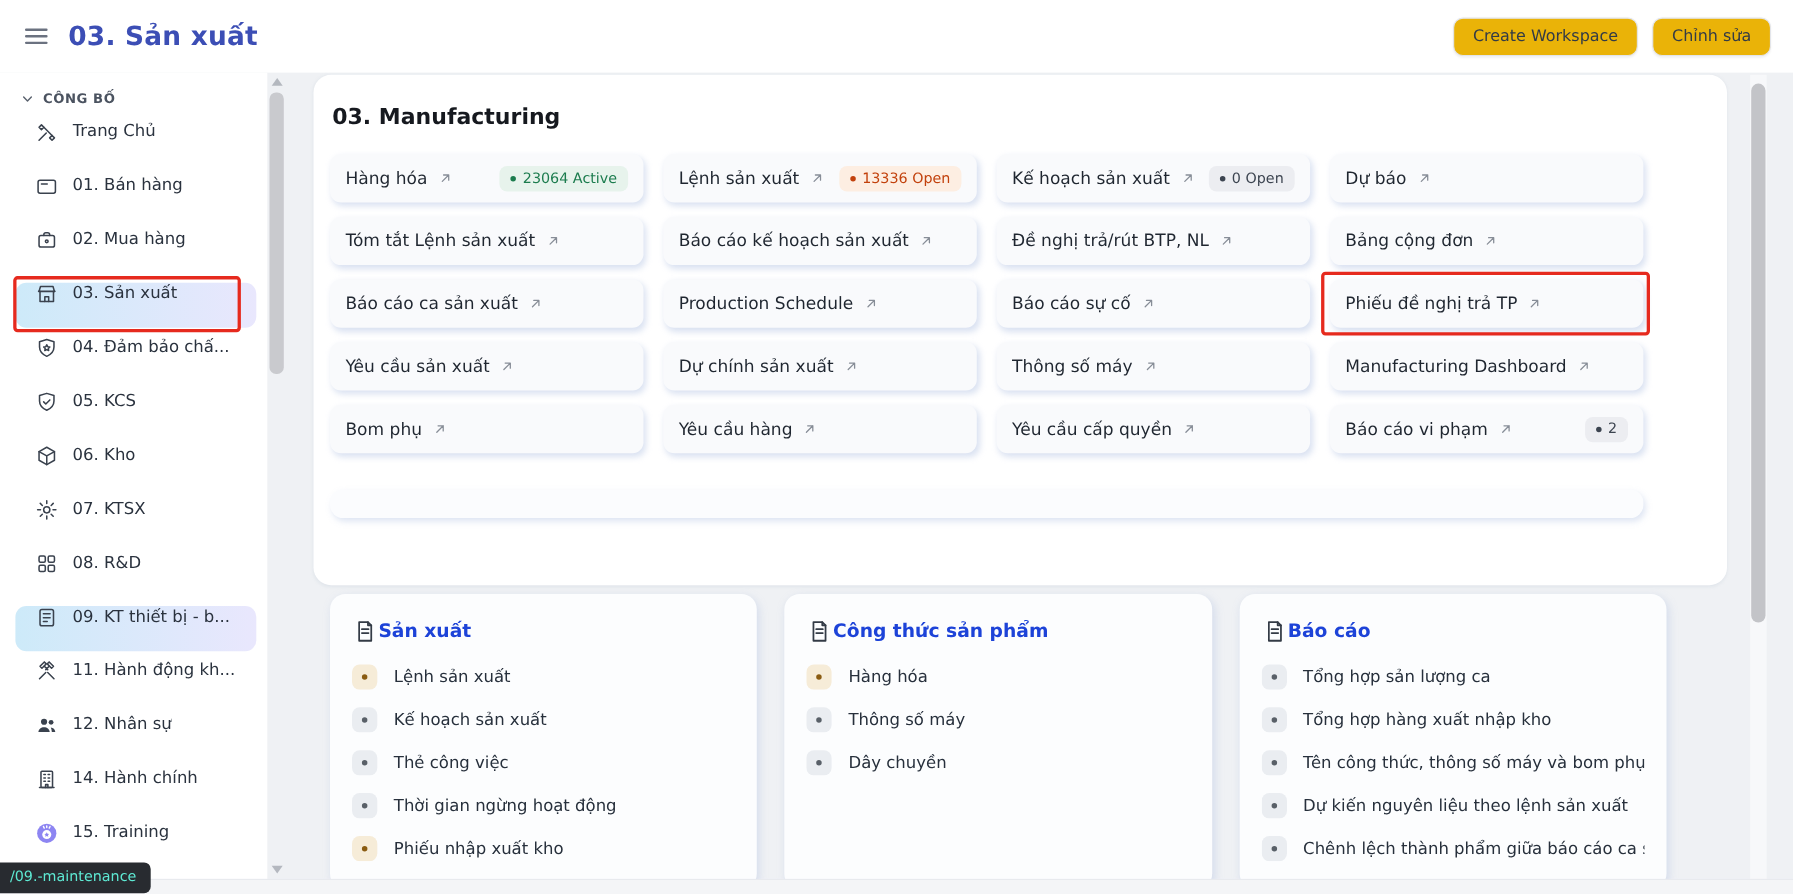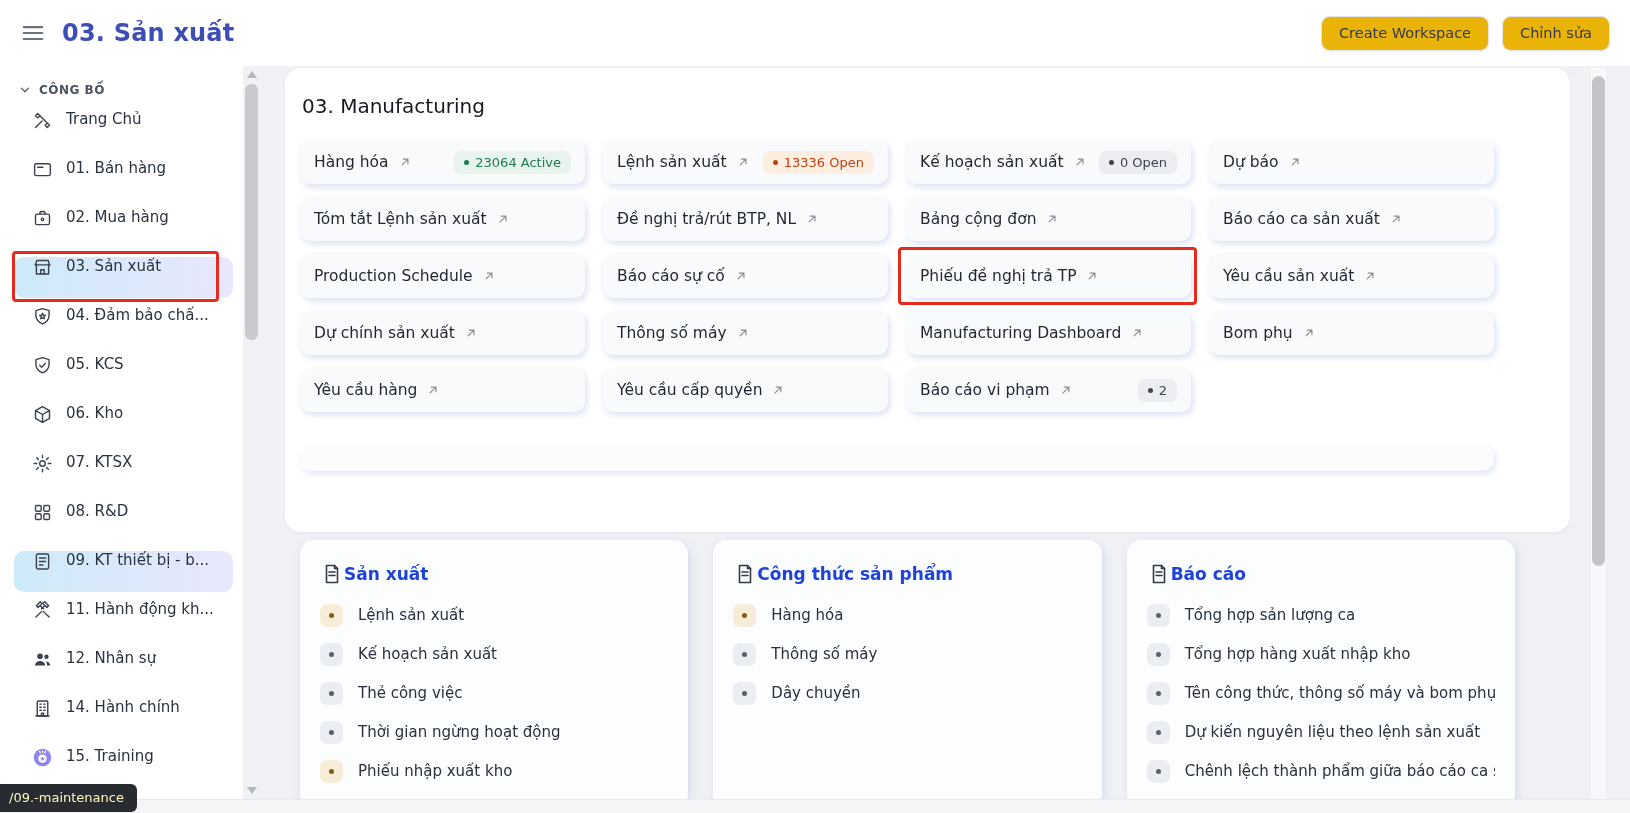--- a/index.html
+++ b/index.html
@@ -39,21 +39,21 @@
   .side-scroll{position:absolute;left:244px;top:68px;bottom:16px;width:16px;z-index:3}
   .tri-up{position:absolute;top:3px;left:3px;width:0;height:0;cursor:pointer;
     border-left:5px solid transparent;border-right:5px solid transparent;border-bottom:7px solid #b4b8bf}
   .tri-down{position:absolute;bottom:3px;left:3px;width:0;height:0;cursor:pointer;
     border-left:5px solid transparent;border-right:5px solid transparent;border-top:7px solid #b4b8bf}
   .side-thumb{position:absolute;top:16px;left:1px;width:13px;height:256px;background:#c9cace;border-radius:6px;cursor:pointer}
 
   
   .main-panel{position:absolute;left:285px;top:68px;width:1285px;height:464px;background:#fff;
     border-radius:16px;padding:26px 0 0 15px;box-shadow:0 1px 3px rgba(150,165,190,.15)}
-  .main-title{font-size:20px;font-weight:400;color:#16191f;margin:0 0 22px 2px}
+  .main-title{font-size:20px;font-weight:700;color:#16191f;margin:0 0 22px 2px}
   .links-grid{display:grid;grid-template-columns:repeat(4,285px);grid-auto-rows:44px;
     column-gap:18px;row-gap:13px}
   .link-card{position:relative;display:flex;align-items:center;height:44px;padding:0 14px;
     background:#f9fafc;border-radius:10px;cursor:pointer;font-size:15.5px;color:#1f2630;
     box-shadow:2px 3px 6px rgba(160,180,220,.40)}
   .link-label{margin-right:9px;white-space:nowrap;overflow:hidden;text-overflow:ellipsis}
   .link-card .arrow{width:14px;height:14px;color:#878d97;flex:none}
   .link-card.annotated::after{content:"";position:absolute;inset:-7px -6px -7px -8px;
     border:3px solid #e62a1e;border-radius:4px;pointer-events:none}
   .badge{margin-left:auto;display:flex;align-items:center;gap:6px;padding:4px 10px;
@@ -80,21 +80,21 @@
     justify-content:center;flex:none}
   .card-item[data-tone="amber"] .bullet{background:#f6ecd8;color:#8a5c12}
   .card-item[data-tone="gray"] .bullet{background:#eaedf1;color:#596068}
   .bdot{width:5px;height:5px;border-radius:50%;background:currentColor}
 
   
   .right-scroll{position:absolute;left:1591px;top:68px;bottom:14px;width:15px;background:#f7f8fa;z-index:4}
   .right-thumb{position:absolute;left:1px;top:8px;width:13px;height:490px;background:#c3c4c8;border-radius:7px;cursor:pointer}
   .bottom-band{position:absolute;left:0;right:0;bottom:0;height:14px;background:#f4f5f7;
     border-top:1px solid #e8eaee;z-index:5}
-  .url-tooltip{position:absolute;left:0;bottom:1px;background:#282b30;color:#fef9c3;
+  .url-tooltip{position:absolute;left:0;bottom:1px;background:#282b30;color:#5eead4;
     font-size:13px;padding:6px 13px 7px 9px;border-radius:0 6px 6px 0;z-index:20;white-space:nowrap}
 </style>
 </head>
 <body>
 
 <svg width="0" height="0" style="position:absolute" aria-hidden="true">
   <defs>
     <symbol id="i-menu" viewBox="0 0 24 24">
         <g stroke="currentColor" fill="none" stroke-width="2" stroke-linecap="round">
           <path d="M3.5 6.5h17M3.5 12h17M3.5 17.5h17"></path>
@@ -389,20 +389,27 @@
 
       </div>
       <div class="link-card">
         <span class="link-label">Tóm tắt Lệnh sản xuất</span>
         <svg class="icon arrow">
           <use href="#i-arrow-ne"></use>
         </svg>
 
       </div>
       <div class="link-card">
+        <span class="link-label">Báo cáo kế hoạch sản xuất</span>
+        <svg class="icon arrow">
+          <use href="#i-arrow-ne"></use>
+        </svg>
+
+      </div>
+      <div class="link-card">
         <span class="link-label">Đề nghị trả/rút BTP, NL</span>
         <svg class="icon arrow">
           <use href="#i-arrow-ne"></use>
         </svg>
 
       </div>
       <div class="link-card">
         <span class="link-label">Bảng cộng đơn</span>
         <svg class="icon arrow">
           <use href="#i-arrow-ne"></use>

